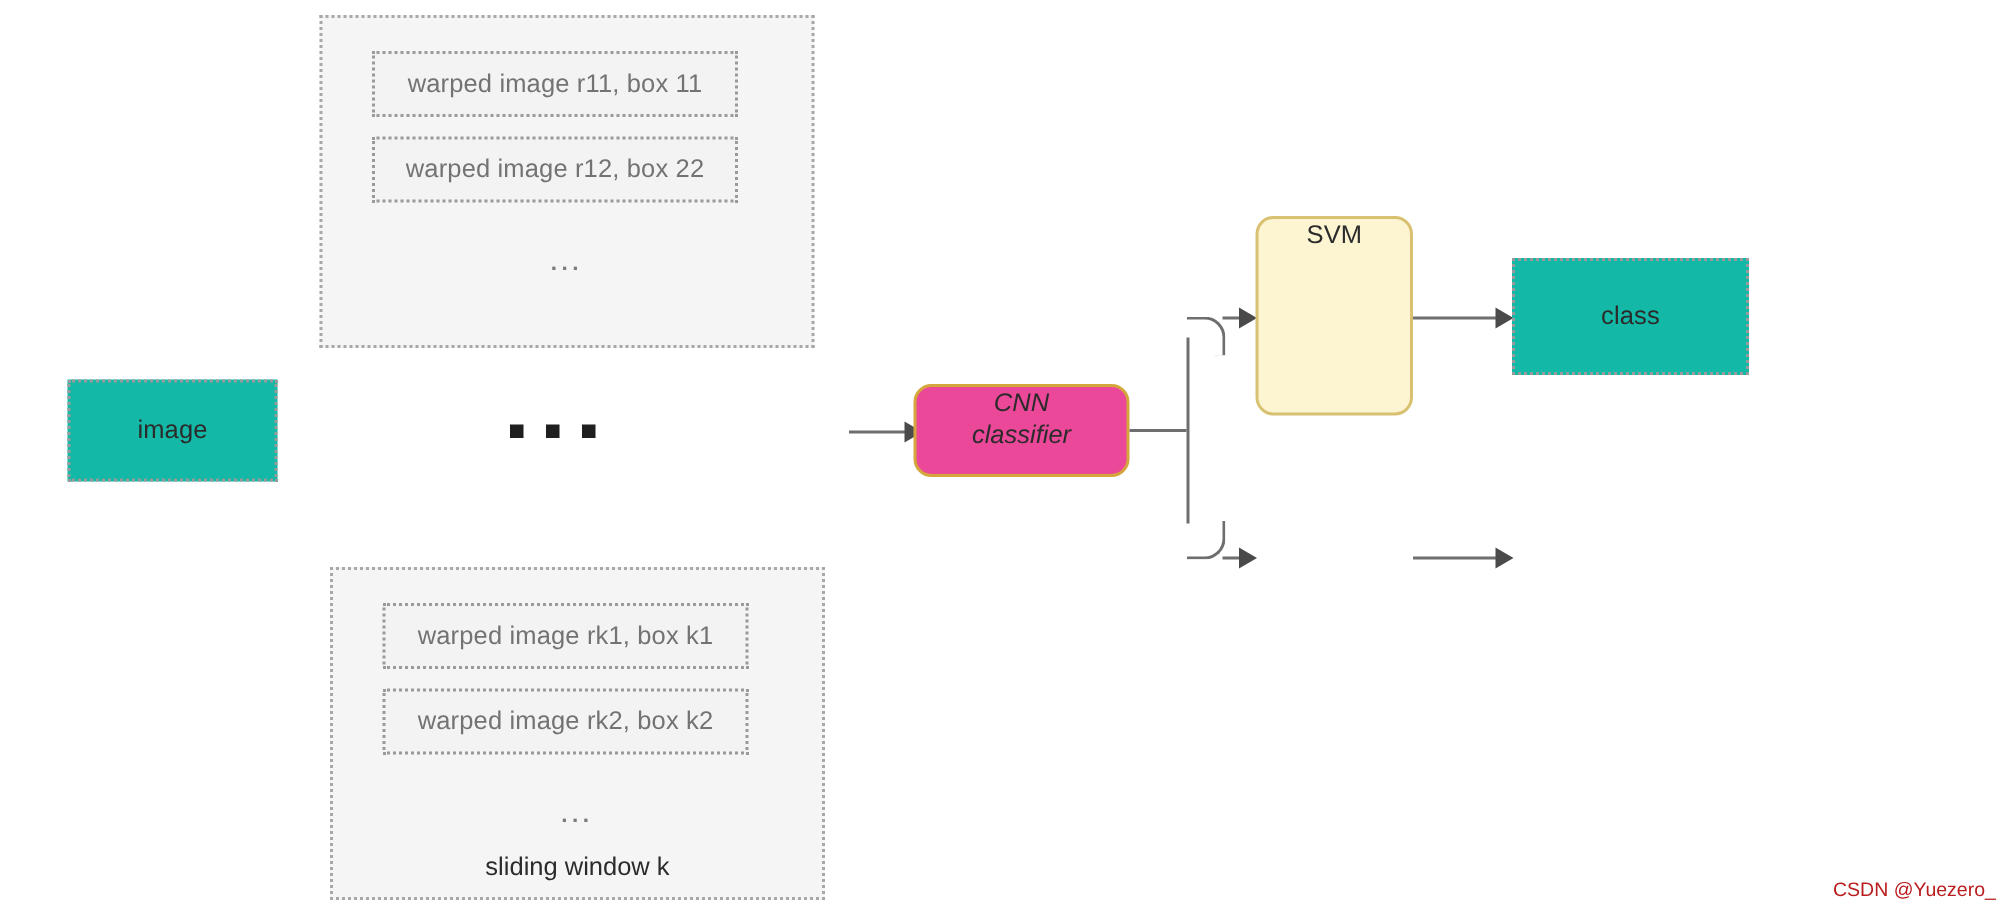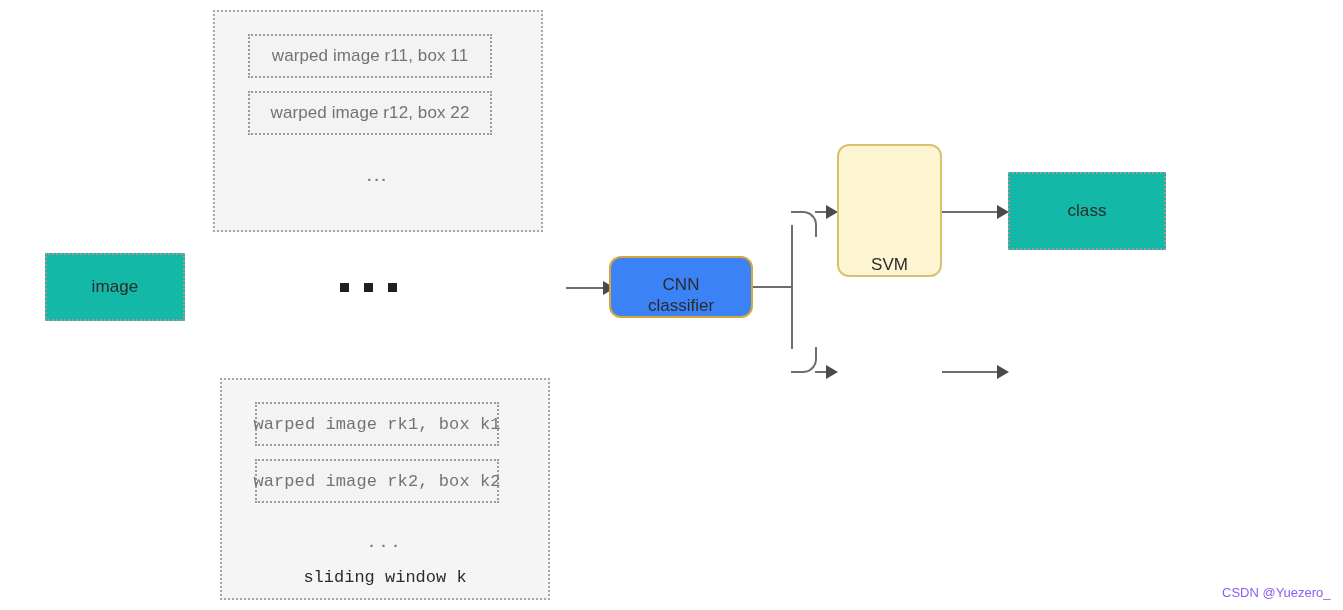--- a/index.html
+++ b/index.html
@@ -73,33 +73,34 @@
     letter-spacing: 3px;
     font-weight: bold;
   }
 
   
   .round-box {
     position: absolute;
     box-sizing: border-box;
     border-radius: 12px;
     display: flex;
-    align-items: flex-end;
+    align-items: flex-start;
     justify-content: center;
     text-align: center;
   }
   .round-box .label {
     font-size: 17px;
     color: #2b2b2b;
     line-height: 1.25;
     white-space: pre-line;
   }
   .round-box.cnn {
-    background: #3b82f6;
+    background: #ec4899;
     border: 2px solid #d4a63c;
+    font-style: italic;
   }
   .round-box.svm,
   .round-box.regressor {
     background: #fdf4d2;
     border: 2px solid #d8c271;
   }
   .round-box.regressor .label {
     
     transform: translateX(-4px);
   }
@@ -143,21 +144,21 @@
     display: block;
     width: 9px;
     height: 9px;
     background: #1f1f1f;
   }
 
   
   .watermark {
     position: absolute;
     font-size: 13px;
-    color: #8b5cf6;
+    color: #b91c1c;
     white-space: nowrap;
   }
 </style>
 </head>
 <body>
 
 <div id="canvas">
 
   <div class="dotted-box" style="left:45px; top:253px; width:140px; height:68px;justify-content:center;">
     <span class="label">image</span>
@@ -176,21 +177,21 @@
     <div class="group-dots" style="top:155px;">...</div>
 
   </div>
 
   <div class="big-dots" style="left:340px; top:283px;">
     <span></span>
       <span></span>
       <span></span>
   </div>
 
-  <div class="dotted-box group" style="left:220px; top:378px; width:330px; height:222px;font-family:Liberation Mono, monospace;">
+  <div class="dotted-box group" style="left:220px; top:378px; width:330px; height:222px;">
 
     <div class="group-inner" style="left:33px; top:22px; width:244px; height:44px;">
       <span class="label">warped image rk1, box k1</span>
     </div>
 
     <div class="group-inner" style="left:33px; top:79px; width:244px; height:44px;">
       <span class="label">warped image rk2, box k2</span>
     </div>
 
     <div class="group-dots" style="top:155px;">...</div>

